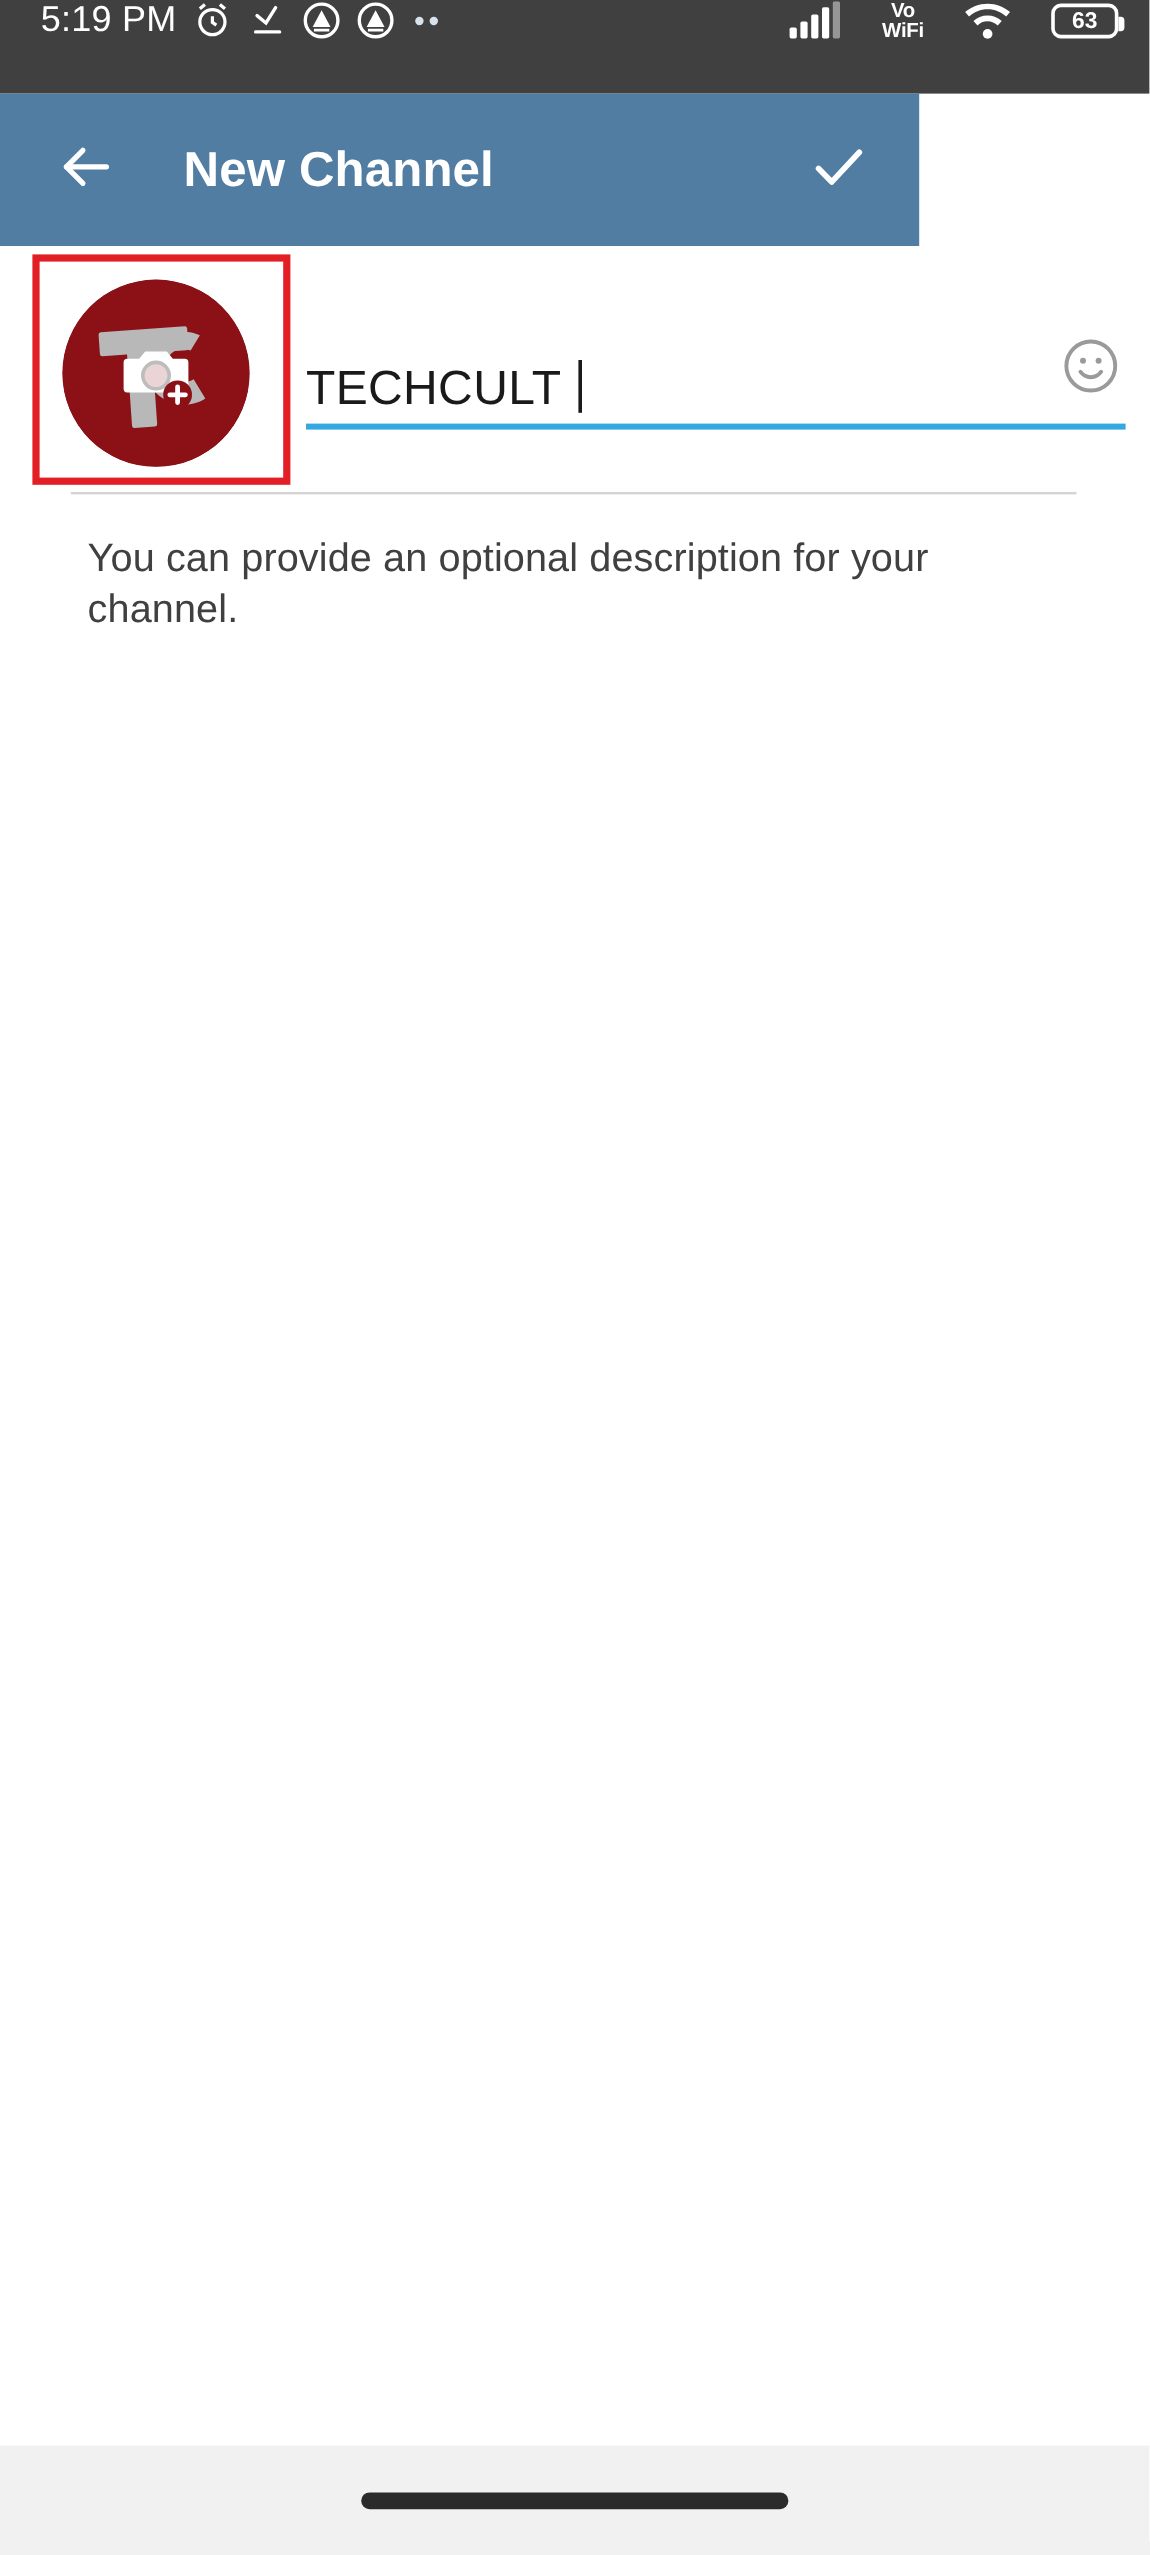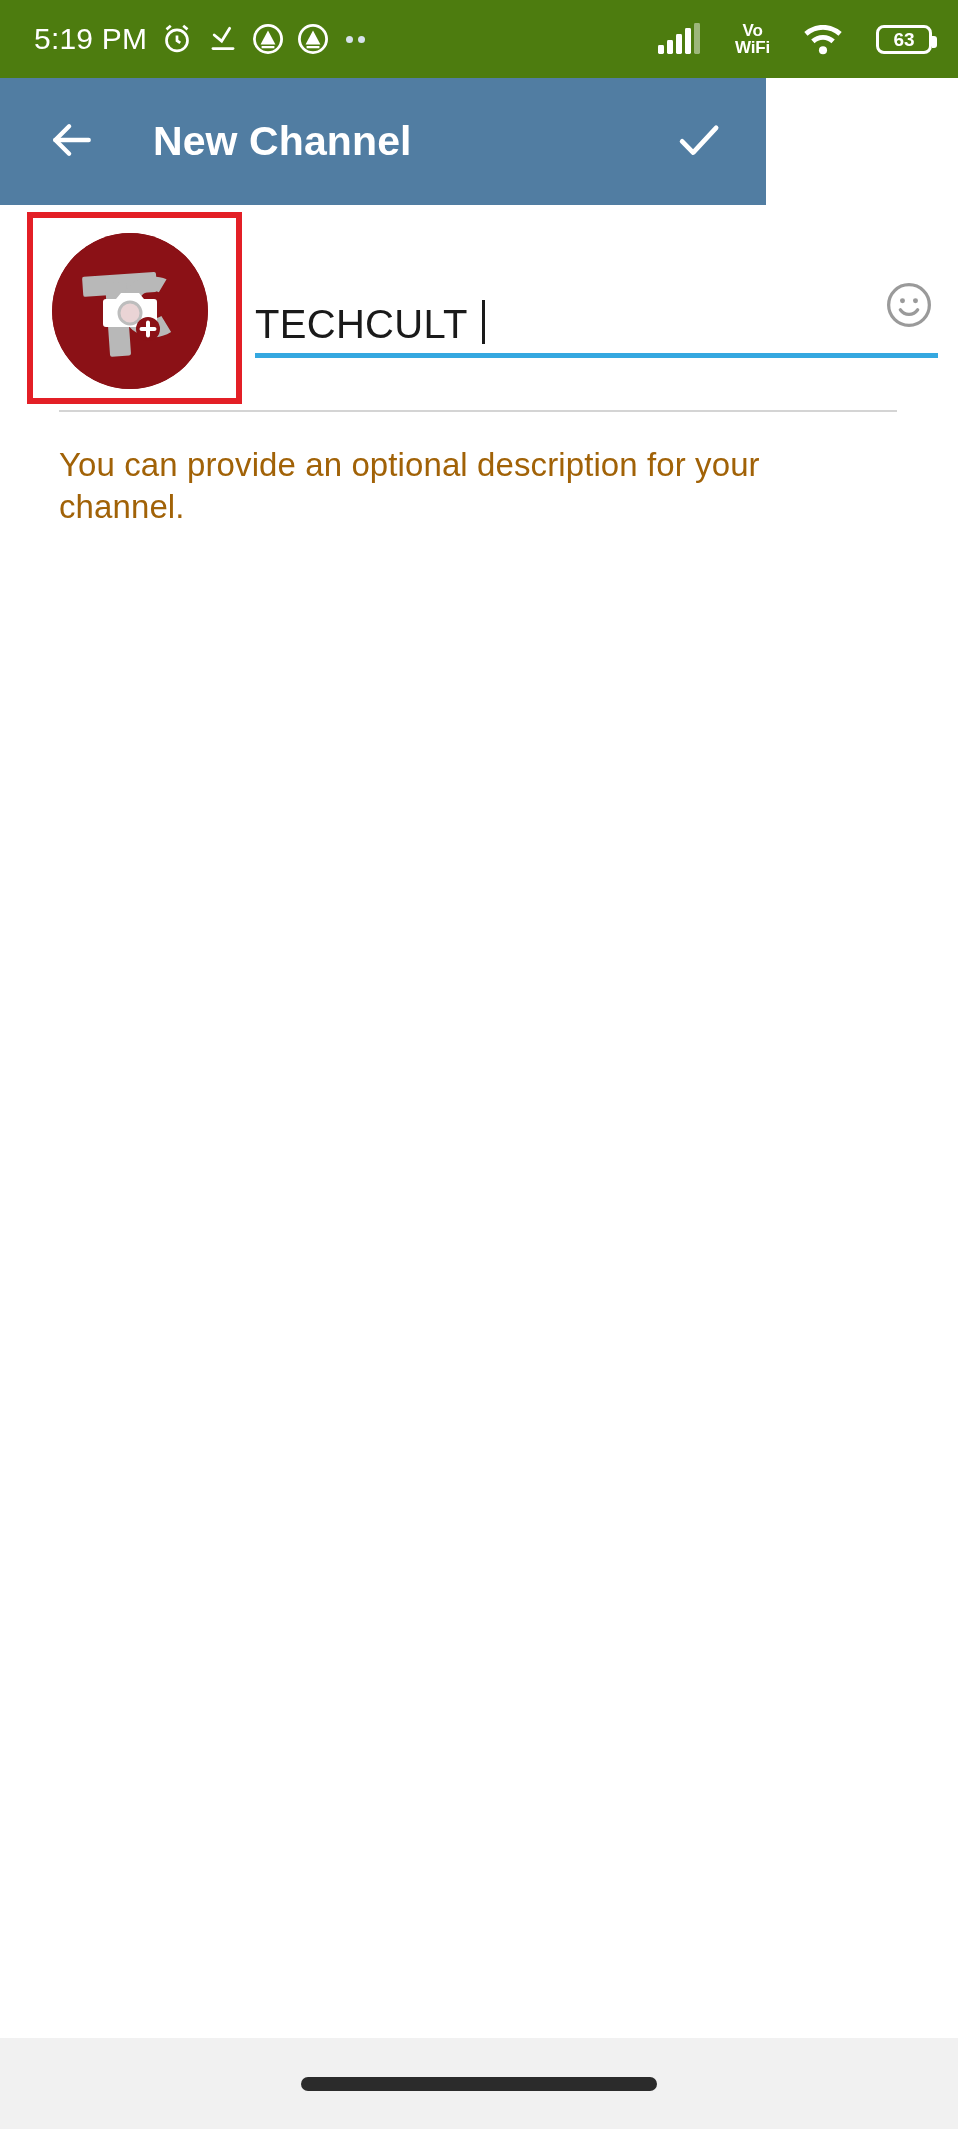--- a/index.html
+++ b/index.html
@@ -16,23 +16,23 @@
     height: 2129px;
     background: #ffffff;
   }
 
   
   .status-bar {
     position: absolute;
     top: 0; left: 0;
     width: 958px;
     height: 78px;
-    background: #4d7c0f;
-    display: flex;
-    align-items: center;
+    background: #404040;
+    display: flex;
+    align-items: flex-start;
     justify-content: space-between;
     padding: 0 26px 0 34px;
   }
   .status-left {
     display: flex;
     align-items: center;
     gap: 13px;
   }
   .status-clock {
     color: #ffffff;
@@ -209,24 +209,25 @@
     padding-bottom: 22px;
     letter-spacing: 0.2px;
   }
   .desc-underline {
     width: 838px; height: 2px;
     background: #d4d4d4;
   }
   .desc-hint {
     margin-top: 32px;
     font-size: 33px;
-    color: #a16207;
+    color: #404040;
     line-height: 1.28;
     max-width: 790px;
     letter-spacing: 0.1px;
+    margin-left: 14px;
   }
 
   
   .nav-bar {
     position: absolute;
     left: 0; bottom: 0;
     width: 958px;
     height: 91px;
     background: #f1f1f1;
     display: flex;

